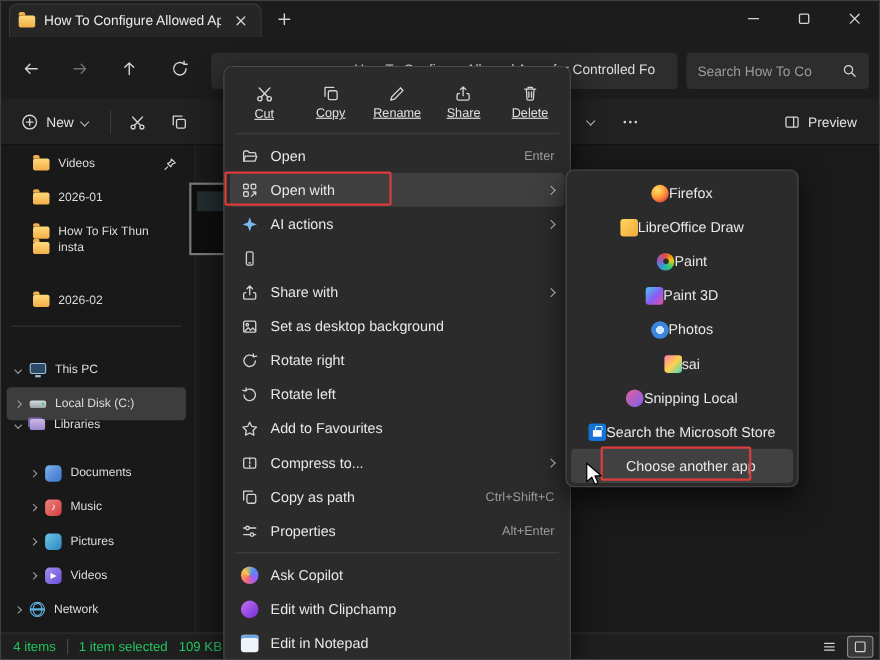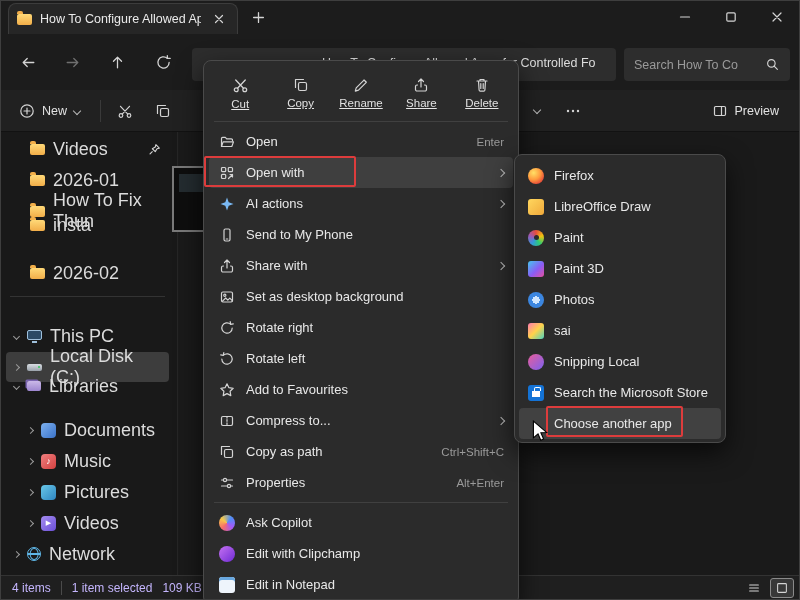--- a/index.html
+++ b/index.html
@@ -43,21 +43,21 @@
                display:flex; align-items:center; padding:0 10px; gap:8px; color:#9a9a9a; font-size:12.5px; }
   .searchbar .ph { flex:1; white-space:nowrap; overflow:hidden; }
 
   
   .toolbar { position:absolute; top:90px; left:0; right:0; height:42px; background:#212121; border-bottom:1px solid #121212; }
   .tb { position:absolute; top:7px; height:28px; display:flex; align-items:center; gap:7px; padding:0 9px; border-radius:4px; color:#e2e2e2; font-size:12.5px; }
   .vsep { width:1px; height:22px; background:#3a3a3a; position:absolute; top:10px; }
 
   
   .sidebar { position:absolute; left:0; top:132px; width:178px; bottom:25px; background:#191919; border-right:1px solid #262626; }
-  .srow { position:absolute; left:6px; right:8px; height:30px; border-radius:4px; display:flex; align-items:center; gap:8px; padding:0 8px; font-size:18px; color:#dcdcdc; }
+  .srow { position:absolute; left:6px; right:8px; height:30px; border-radius:4px; display:flex; align-items:center; gap:8px; padding:0 8px; font-size:11px; color:#dcdcdc; }
   .srow.sel { background:#3d3d3d; }
   .srow .pin { margin-left:auto; }
   .side-sep { position:absolute; left:10px; right:12px; height:1px; background:#333; }
 
   .chip { width:16px; height:16px; border-radius:4px; flex:none; display:flex; align-items:center; justify-content:center; color:#fff; }
   .chip.sm { width:15px; height:15px; }
   .chip.docs { background:linear-gradient(135deg,#7db1ef,#3a72c9); }
   .chip.music { background:linear-gradient(135deg,#f08080,#d4403f); }
   .chip.music::after { content:"♪"; font-size:9px; }
   .chip.pics { background:linear-gradient(135deg,#69c7e8,#2e86c1); }
@@ -72,42 +72,42 @@
   .net-ic::before { content:""; position:absolute; left:0; right:0; top:50%; height:1.5px; margin-top:-1px; background:#5fb7e8; }
   .net-ic::after { content:""; position:absolute; left:50%; top:0; bottom:0; width:56%; transform:translateX(-50%); border:1.5px solid #5fb7e8; border-radius:50%; }
 
   
   .main { position:absolute; left:179px; top:132px; right:0; bottom:25px; background:#1a1a1a; }
   .thumb { position:absolute; left:172px; top:166px; width:42px; height:66px; background:#0e0e0e; border:2px solid #7a7a7a; z-index:2; }
   .thumb::after { content:""; position:absolute; left:5px; top:6px; right:5px; height:18px; background:#242c30; }
 
   
   .statusbar { position:absolute; left:0; right:0; bottom:0; height:25px; background:#1f1f1f; border-top:1px solid #333;
-               display:flex; align-items:center; gap:10px; padding:0 12px; font-size:12px; color:#c4b5fd; }
+               display:flex; align-items:center; gap:10px; padding:0 12px; font-size:12px; color:#22c55e; }
   .statusbar .bar { width:1px; height:14px; background:#4a4a4a; }
   .status-views { position:absolute; right:6px; top:2px; display:flex; gap:4px; }
   .sv { width:24px; height:20px; display:flex; align-items:center; justify-content:center; border-radius:3px; }
   .sv.active { border:1px solid #8a8a8a; background:#383838; }
 
   
   .ctx { position:absolute; left:203px; top:60px; width:316px; height:545px; background:#2b2b2b;
          border:1px solid #4a4a4a; border-radius:8px; box-shadow:0 10px 26px rgba(0,0,0,.65); z-index:5; overflow:hidden; }
   .ctx-quick { margin:8px 6px 2px; height:48px; display:flex;text-decoration:underline; }
   .qa { flex:1; display:flex; flex-direction:column; align-items:center; justify-content:center; gap:4px; border-radius:4px; }
   .qa .qlbl { font-size:11.5px; color:#e0e0e0; }
   .ctx-hr { height:1px; background:#404040; margin:4px 10px 4px; }
   .mi { height:31px; margin:0 5px; border-radius:4px; display:flex; align-items:center; gap:10px; padding:0 9px; }
   .mi.hot { background:#3f3f3f; }
   .mi .lbl { flex:1; font-size:13px; color:#e8e8e8; white-space:nowrap; }
   .mi .sc { font-size:11.5px; color:#9a9a9a; }
 
   
   .submenu { position:absolute; left:514px; top:154px; width:212px; height:289px; background:#2b2b2b;
              border:1px solid #4a4a4a; border-radius:8px; box-shadow:0 10px 26px rgba(0,0,0,.65); z-index:6; padding:5px 4px; }
-  .smi { height:31px; border-radius:4px; display:flex; align-items:center; gap:10px; padding:0 9px; font-size:13px; color:#e8e8e8; }
+  .smi { height:31px; border-radius:4px; display:flex; align-items:center; padding:0 9px; font-size:13px; color:#e8e8e8;justify-content:center; }
   .smi.hot { background:#414141; }
   .chip.ff { border-radius:50%; background:radial-gradient(circle at 35% 30%,#ffe066,#ff9a3d 45%,#e8503a 75%,#a62a12); }
   .chip.lod { background:linear-gradient(135deg,#ffd75e,#f0a93b); border-radius:3px; }
   .chip.paint { border-radius:50%; background:conic-gradient(#e74c3c,#f1c40f,#2ecc71,#3498db,#9b59b6,#e74c3c); }
   .chip.paint::after { content:""; width:5px; height:5px; border-radius:50%; background:#2b2b2b; }
   .chip.p3d { background:linear-gradient(135deg,#45c6f0,#8a5cf5 55%,#e4509e); border-radius:3px; }
   .chip.photos { border-radius:50%; background:radial-gradient(circle,#cfe6ff 0 32%,#3b86e0 33%); }
   .chip.sai { border-radius:3px; background:linear-gradient(135deg,#ff7ab0,#ffd24a 50%,#4ad3c0); }
   .chip.snip { border-radius:50%; background:linear-gradient(135deg,#e85d9b,#7b61f0); }
   .chip.store { background:#1473d6; border-radius:3px; position:relative; }
@@ -401,21 +401,20 @@
     <span class="lbl">AI actions</span>
     <span class="cv right"></span>
   </div>
   <div class="mi">
     <span class="ic">
         <svg width="16" height="16" viewBox="0 0 16 16" class="s">
           <rect x="5" y="2" width="6" height="12" rx="1.4"></rect>
           <path d="M7.2 12h1.6"></path>
         </svg>
       </span>
-    <span class="lbl">Send to My Phone</span>
     <span class="sc"></span>
   </div>
   <div class="mi">
     <span class="ic">
         <svg width="16" height="16" viewBox="0 0 16 16" class="s">
           <path d="M8 10V2.5M5.5 4.5L8 2l2.5 2.5"></path>
           <path d="M4.5 8H4a1.5 1.5 0 0 0-1.5 1.5v3A1.5 1.5 0 0 0 4 14h8a1.5 1.5 0 0 0 1.5-1.5v-3A1.5 1.5 0 0 0 12 8h-.5"></path>
         </svg>
       </span>
     <span class="lbl">Share with</span>

